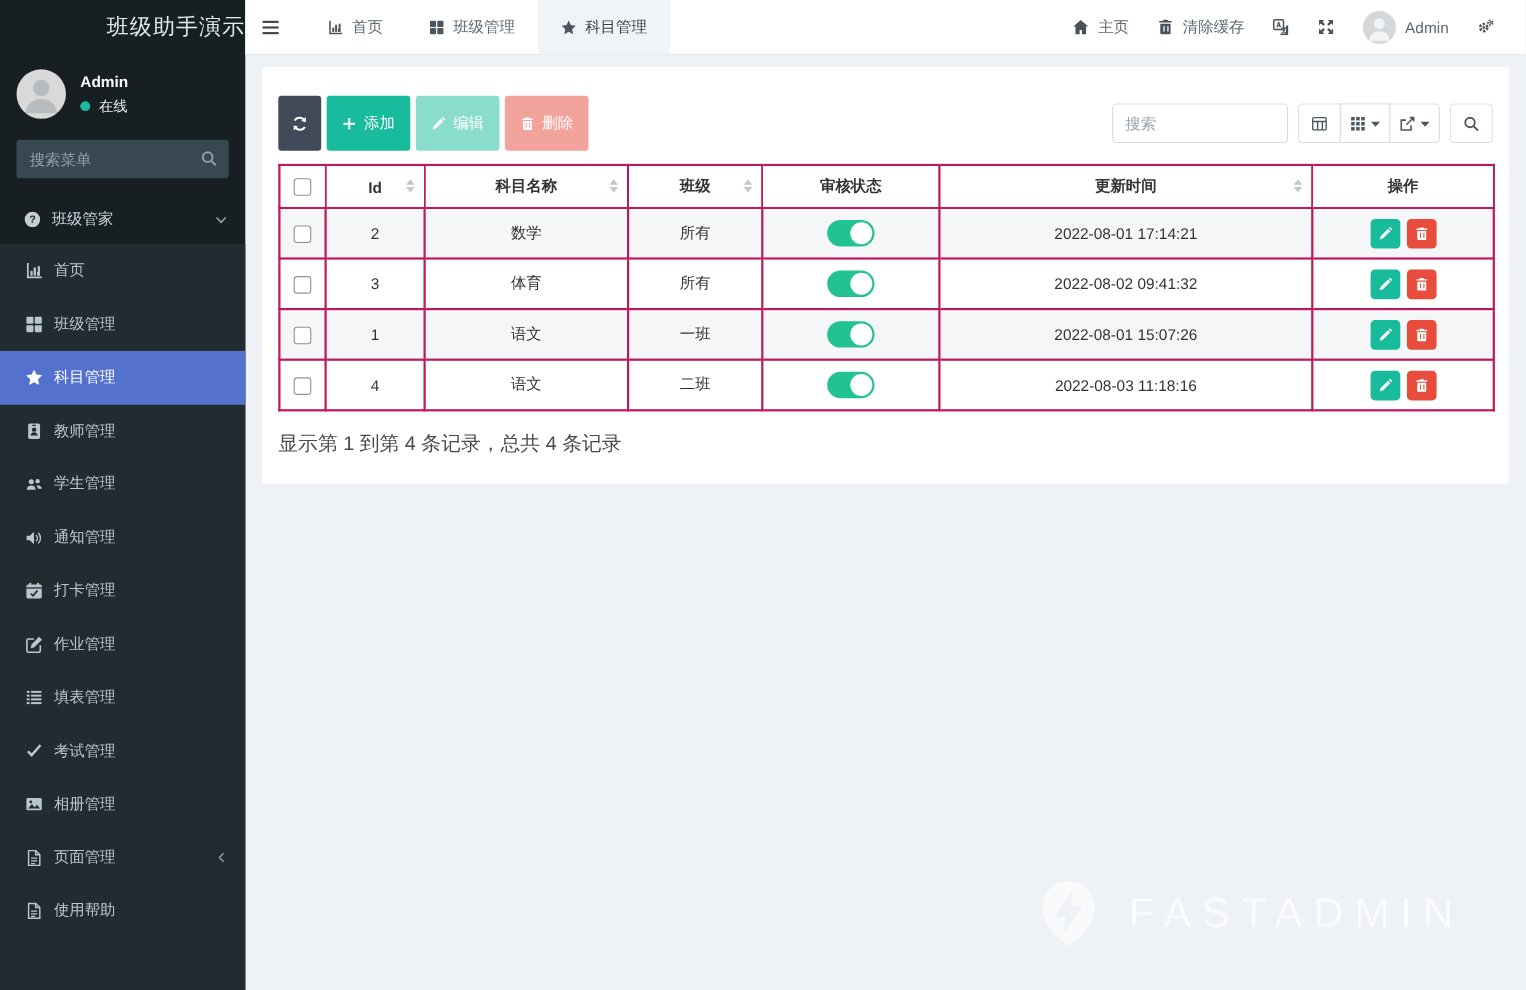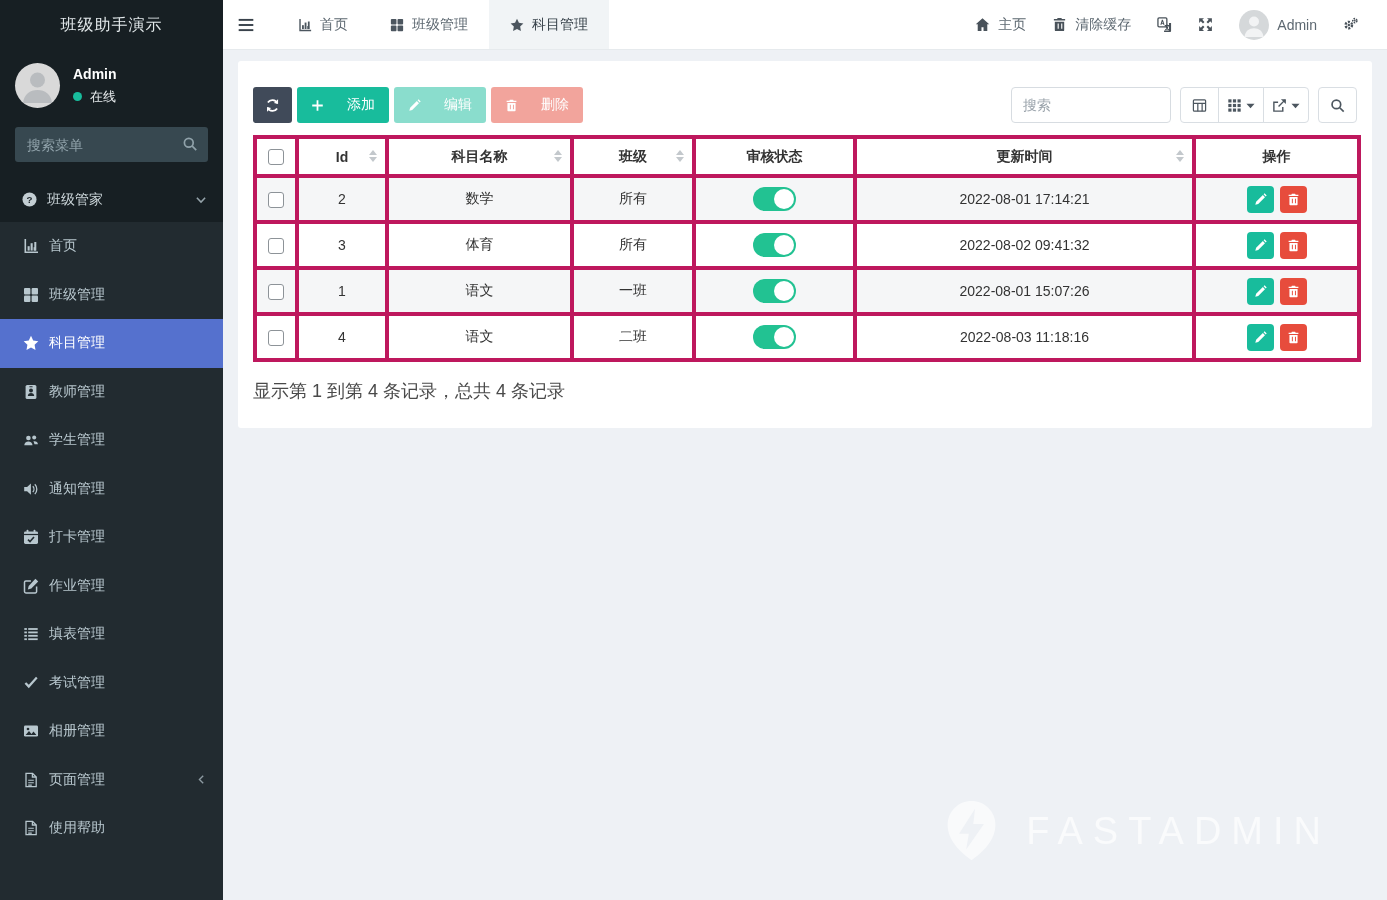--- a/index.html
+++ b/index.html
@@ -11,22 +11,22 @@
     background:#eef1f5;
   }
   svg { display:block; }
 
   
   .sidebar {
     width:223px; flex-shrink:0; background:#171f23;
     display:flex; flex-direction:column; color:#b8c7ce;
   }
   .sidebar-title {
-    height:50px; line-height:50px; text-align:center;
-    color:#e3e9eb; font-size:16px; letter-spacing:1px; flex-shrink:0;
+    height:50px; line-height:50px; text-align:right;
+    color:#e3e9eb; font-size:20px; letter-spacing:1px; flex-shrink:0;
   }
   .user-panel { padding:13px 15px 10px; display:flex; gap:13px; align-items:center; flex-shrink:0; }
   .avatar-lg { width:45px; height:45px; border-radius:50%; background:#d9d9d9; overflow:hidden; flex-shrink:0; }
   .user-info { display:flex; flex-direction:column; gap:6px; }
   .user-name { color:#fff; font-weight:bold; font-size:14px; }
   .user-status { font-size:13px; color:#e9edef; display:flex; align-items:center; gap:8px; }
   .status-dot { width:9px; height:9px; border-radius:50%; background:#18bc9c; }
   .sidebar-search { margin:9px 15px 15px; position:relative; flex-shrink:0; }
   .sidebar-search input {
     width:100%; height:35px; background:#374850; border:none; border-radius:3px;
@@ -73,22 +73,22 @@
   .nav-link .nv-icon { width:15px; height:15px; color:#49525a; }
   .avatar-sm { width:30px; height:30px; border-radius:50%; background:#d5d8da; overflow:hidden; }
 
   
   .content { flex:1; position:relative; padding:11px 15px; }
   .panel { background:#fff; border-radius:3px; padding:12px 15px 25px; position:relative; }
 
   .toolbar { display:flex; align-items:center; margin-top:14px; }
   .toolbar-left { display:flex; gap:5px; }
   .btn {
-    height:36px; border:none; border-radius:3px; color:#fff; font-size:14px;
-    display:inline-flex; align-items:center; gap:23px; padding:0 14px; cursor:pointer;
+    height:50px; border:none; border-radius:3px; color:#fff; font-size:14px;
+    display:inline-flex; align-items:center; gap:7px; padding:0 14px; cursor:pointer;
     font-family:inherit;
     text-align:right;
   }
   .btn .b-icon { width:13px; height:13px; }
   .btn-refresh { background:#404a59; width:39px; padding:0; justify-content:center; }
   .btn-refresh .b-icon { width:15px; height:15px; }
   .btn-add { background:#18bc9c; }
   .btn-edit { background:#18bc9c; opacity:.5; cursor:default; }
   .btn-del  { background:#e74c3c; opacity:.5; cursor:default; }
 
@@ -106,21 +106,21 @@
   }
   .tool-btn + .tool-btn { margin-left:-1px; }
   .btn-group .tool-btn:first-child { border-radius:4px 0 0 4px; }
   .btn-group .tool-btn:last-child  { border-radius:0 4px 4px 0; }
   .tool-btn .t-icon { width:15px; height:15px; }
   .tool-btn .caret { width:9px; height:9px; }
   .tool-btn.single { border-radius:4px; }
 
   
   table.grid { border-collapse:collapse; table-layout:fixed; width:100%; margin-top:12px; }
-  .grid th, .grid td { border:4px solid #be185d; text-align:center; }
+  .grid th, .grid td { border:2px solid #be185d; text-align:center; }
   .grid th {
     height:39px; font-size:14px; font-weight:bold; color:#333;
     position:relative; background:#fff; cursor:pointer;
   }
   .grid td { height:46px; font-size:14px; color:#333; }
   .grid tbody tr:nth-child(odd) td { background:#f5f6f7; }
   .sort-carets { position:absolute; right:7px; top:50%; transform:translateY(-50%); width:9px; height:14px; }
   .sort-carets span { display:block; width:0; height:0; border-left:4.5px solid transparent; border-right:4.5px solid transparent; }
   .sort-carets .up  { border-bottom:5px solid #c3c8cc; margin-bottom:2px; }
   .sort-carets .dn  { border-top:5px solid #c3c8cc; }

